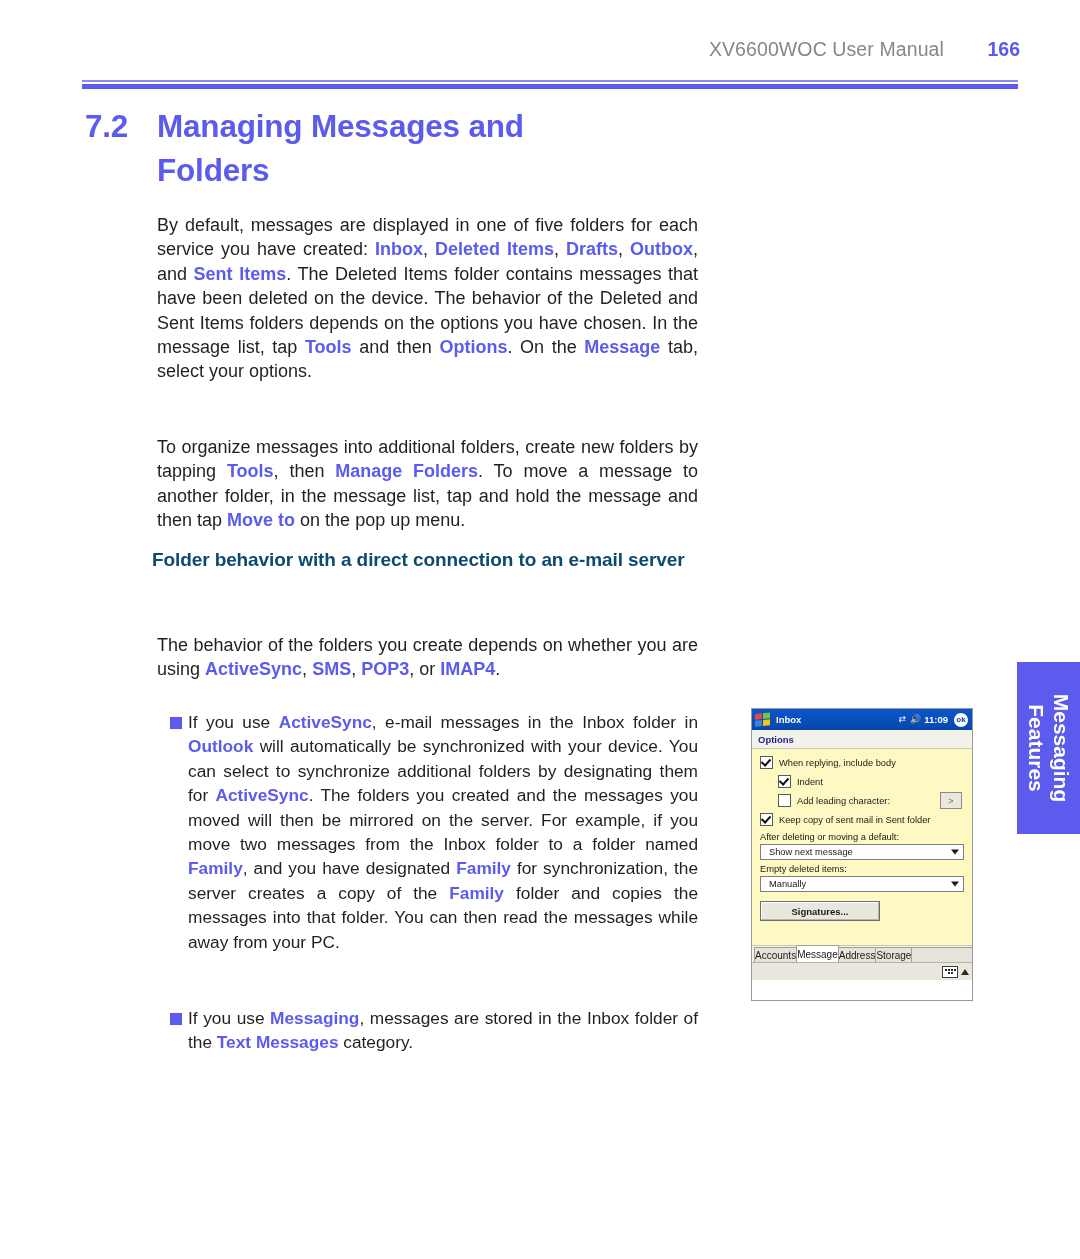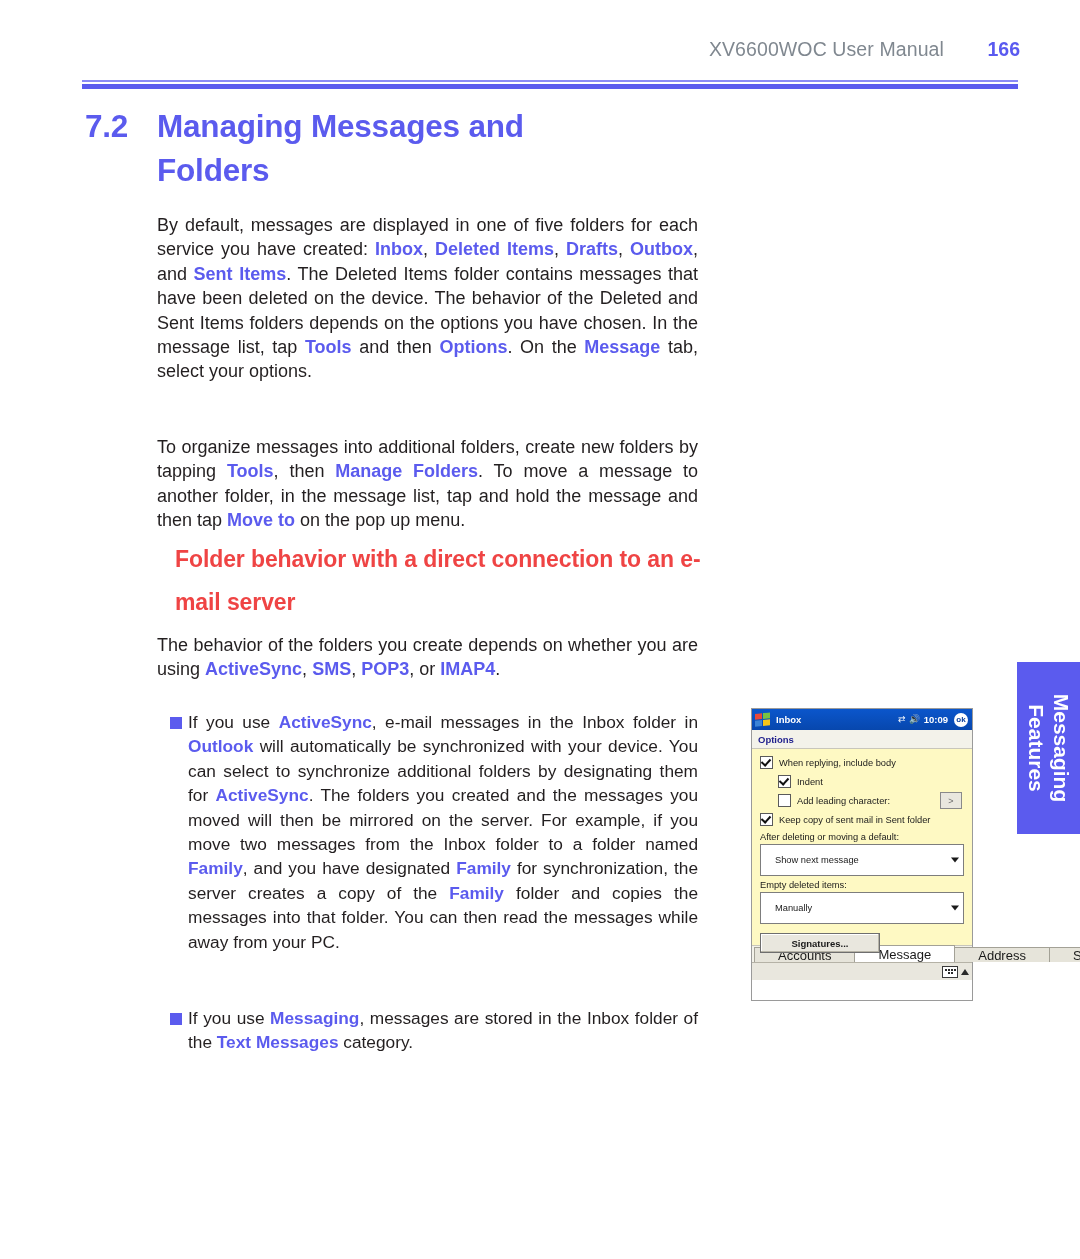--- a/index.html
+++ b/index.html
@@ -80,25 +80,25 @@
     display: inline-block;
     width: 72px;
   }
   .h1 .h1-line2 {
     display: block;
     padding-left: 72px;
   }
 
   .h2 {
     position: absolute;
-    left: 175px;
+    left: 152px;
     top: 538px;
     width: 560px;
-    color: #ef4444;
-    font-size: 23px;
+    color: #0c4a6e;
+    font-size: 19px;
     font-weight: bold;
     line-height: 43px;
     letter-spacing: -0.1px;
   }
 
   
   .para {
     position: absolute;
     left: 157px;
     width: 541px;
@@ -316,26 +316,26 @@
     justify-content: center;
   }
 
   .field-label {
     font-size: 9.3px;
     color: #1a1a1a;
     margin: 4px 0 2px 0;
   }
   .combo {
     position: relative;
-    height: 32px;
+    height: 16px;
     border: 1px solid #7d7d7d;
     background: #ffffff;
     display: flex;
     align-items: center;
-    padding-left: 14px;
+    padding-left: 8px;
     box-sizing: border-box;
     margin-bottom: 3px;
   }
   .combo-value {
     font-size: 9.3px;
     color: #1a1a1a;
     white-space: nowrap;
   }
   .combo-arrow {
     position: absolute;
@@ -368,22 +368,22 @@
     display: flex;
     align-items: flex-end;
     height: 17px;
     background: #f3f2ea;
     padding-left: 2px;
     box-sizing: border-box;
     border-top: 1px solid #c8c6bb;
   }
   .pda-tab {
     height: 15px;
-    padding: 0 23px;
-    font-size: 13px;
+    padding: 0 0;
+    font-size: 10px;
     color: #1a1a1a;
     background: #e6e4da;
     border: 1px solid #a3a196;
     border-bottom: none;
     margin-right: -1px;
     display: flex;
     align-items: center;
     box-sizing: border-box;
   }
   .pda-tab.active {
@@ -499,21 +499,21 @@
     <div class="pda-titlebar">
       <span class="win-flag">
         <i class="q1"></i>
           <i class="q2"></i>
           <i class="q3"></i>
           <i class="q4"></i>
       </span>
       <span class="pda-title-text">Inbox</span>
       <span class="tb-icon">⇄</span>
       <span class="tb-icon">🔊</span>
-      <span class="tb-time">10:09</span>
+      <span class="tb-time">11:09</span>
       <span class="tb-ok">ok</span>
     </div>
 
     <div class="pda-menubar">
       <span class="pda-menu-label">Options</span>
     </div>
 
     <div class="pda-body">
 
       <div class="opt-row">

